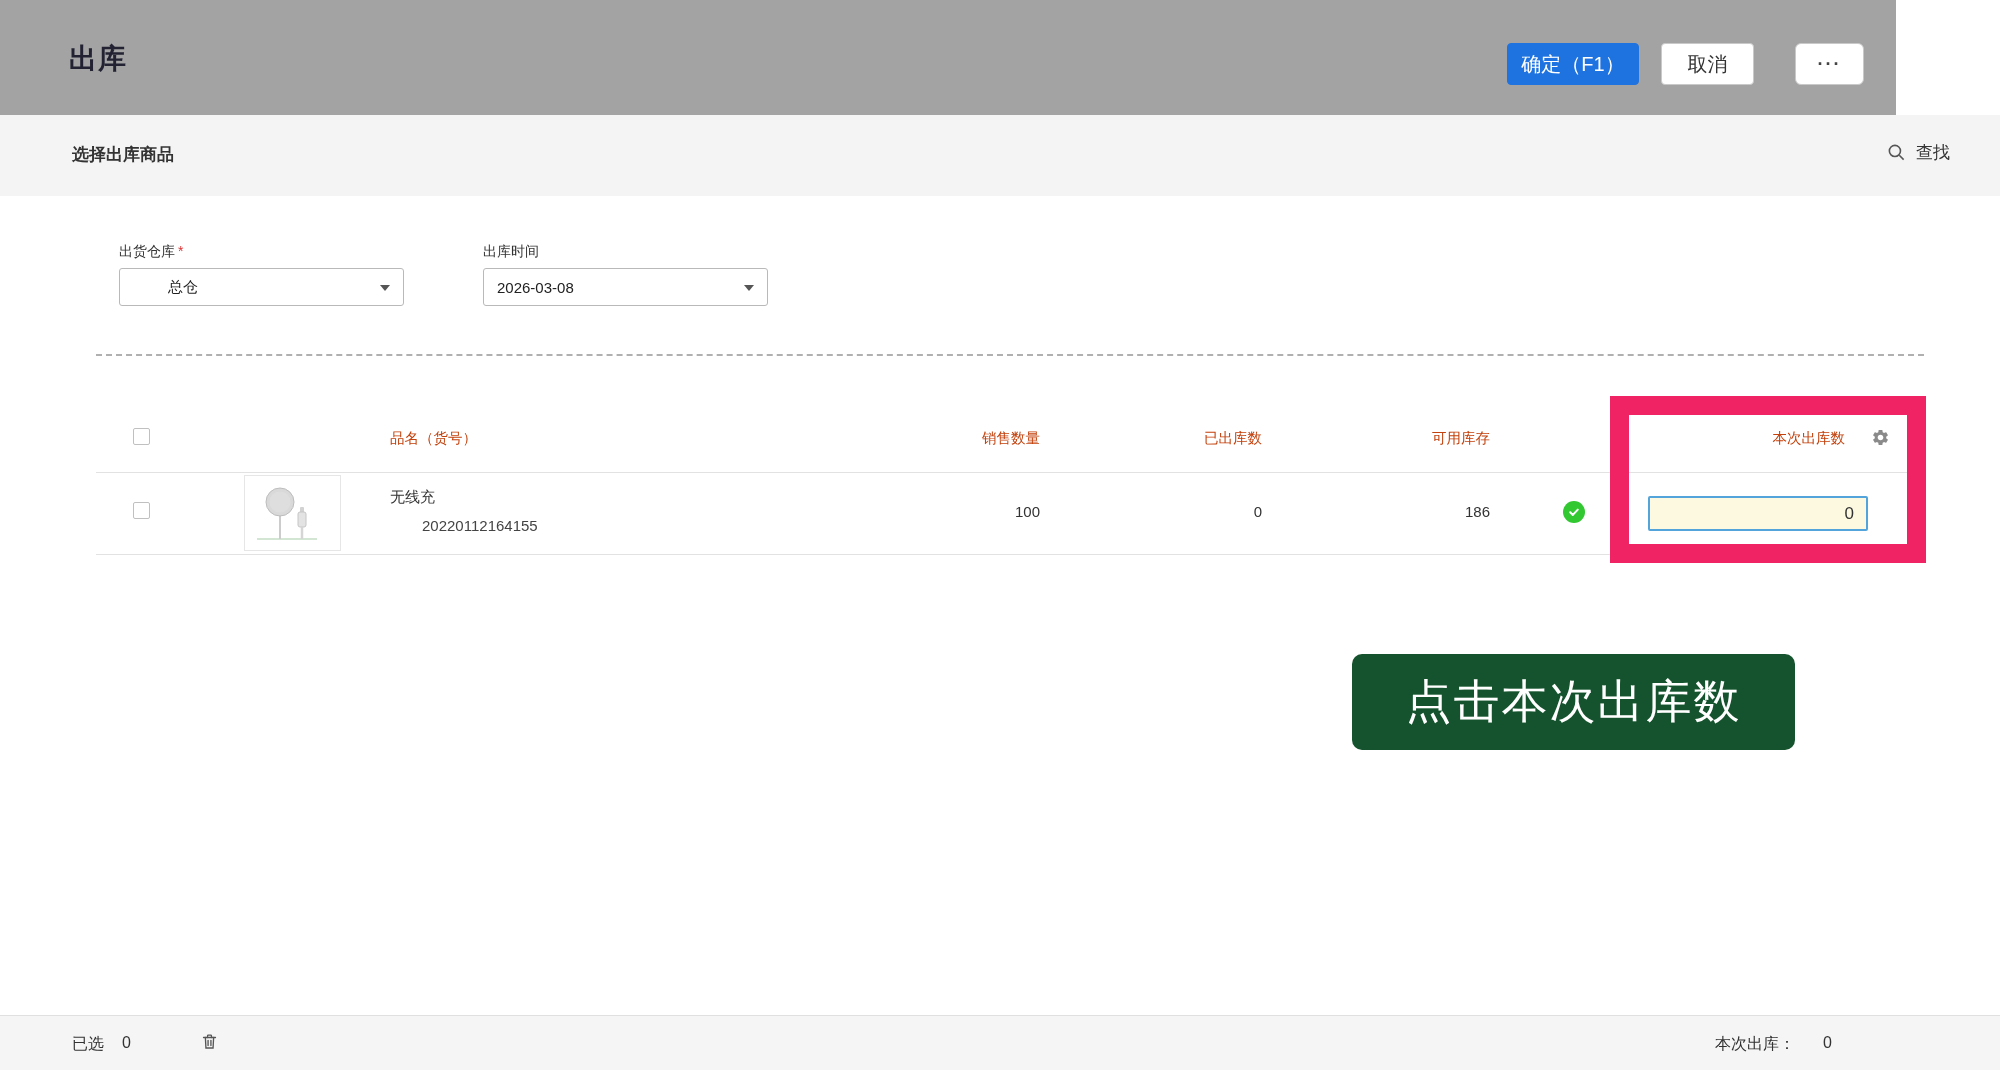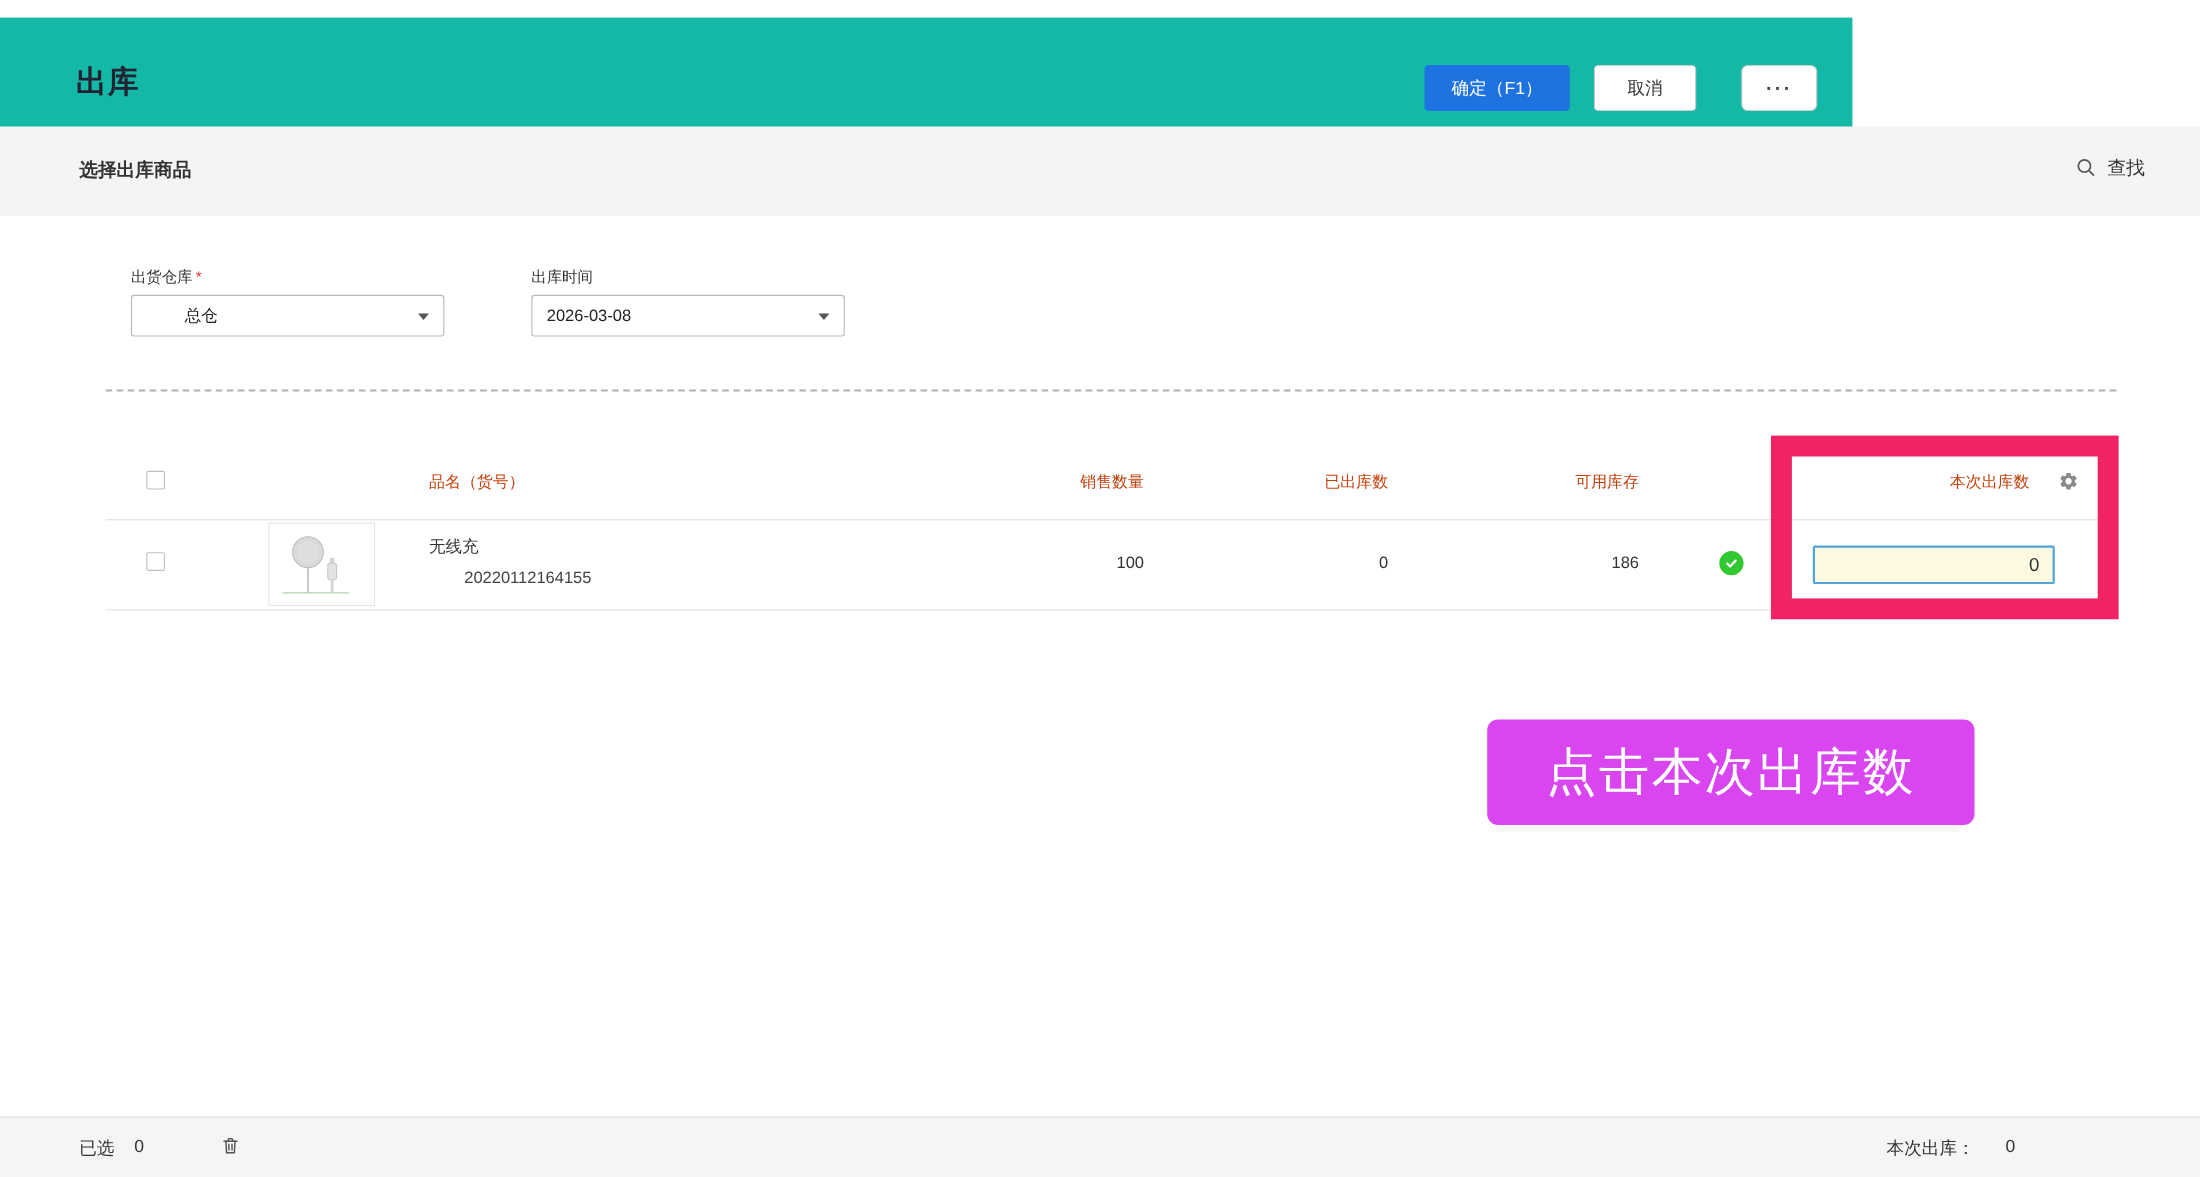--- a/index.html
+++ b/index.html
@@ -7,32 +7,32 @@
   body {
     font-family: "Liberation Sans", "DejaVu Sans", sans-serif;
     background: #ffffff;
     color: #333;
     overflow: hidden;
   }
   #app { position: relative; width: 2000px; height: 1070px; background: #fff; }
 
   
   .top-header {
-    position: absolute; left: 0; top: 16px; width: 1684px; height: 115px;
-    background: #14b8a6;
+    position: absolute; left: 0; top: 0; width: 1896px; height: 115px;
+    background: #a3a3a3;
   }
   .page-title {
     position: absolute; left: 69px; top: 40px;
     font-size: 28px; font-weight: 600; color: #223;
     letter-spacing: 1px;
   }
   .btn {
     position: absolute; top: 43px; height: 42px;
     display: flex; align-items: center; justify-content: center;
-    font-size: 16px; border-radius: 4px; cursor: pointer;
+    font-size: 20px; border-radius: 4px; cursor: pointer;
     background: #fff; border: 1px solid #c9c9c9; color: #333;
   }
   .btn-primary {
     right: 257px; width: 132px;
     background: #1e73e0; border: 1px solid #1e73e0; color: #fff;
   }
   .btn-cancel { right: 142px; width: 93px; }
   .btn-more { right: 32px; width: 69px; border-radius: 6px; font-size: 18px; color: #444; letter-spacing: 2px; font-weight: 700; }
 
   
@@ -117,21 +117,21 @@
   }
 
   .highlight-box {
     position: absolute; left: 1610px; top: 396px; width: 316px; height: 167px;
     border: 19px solid #f02365; background: transparent; pointer-events: none; z-index: 5;
   }
 
   
   .tooltip {
     position: absolute; left: 1352px; top: 654px; width: 443px; height: 96px;
-    background: #d946ef; border-radius: 10px;
+    background: #14532d; border-radius: 10px;
     display: flex; align-items: center; justify-content: center;
     color: #fff; font-size: 46px; font-weight: 500; letter-spacing: 2px;
     z-index: 10;
   }
 
   
   .footer {
     position: absolute; left: 0; top: 1015px; width: 2000px; height: 55px;
     background: #f5f5f5; border-top: 1px solid #e0e0e0;
   }

